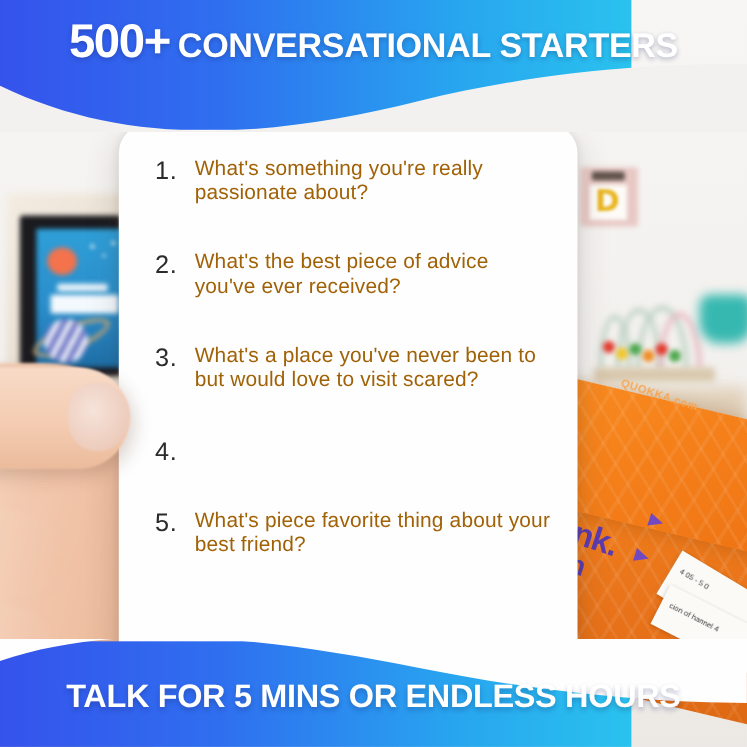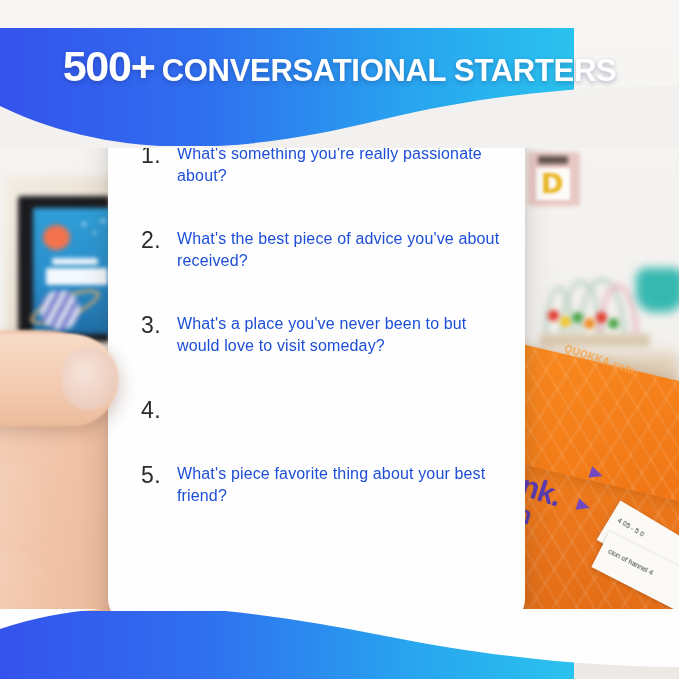--- a/index.html
+++ b/index.html
@@ -213,29 +213,28 @@
   .qrow{ display:flex; align-items:flex-start; margin-bottom:41px; }
   .qrow:last-child{ margin-bottom:0; }
   .qnum{
     width:36px; flex:0 0 36px;
     font-family:"Liberation Sans", sans-serif;
     font-size:23px; color:#2b2b2b; font-weight:400;
     line-height:24px; letter-spacing:.5px;
   }
   .qtext{
     font-family:"Liberation Sans", sans-serif;
-    font-size:16px; color:#1d4ed8; line-height:22px;
+    font-size:19px; color:#a16207; line-height:22px;
     letter-spacing:.15px; font-weight:400;
   }
 
   
   .banner{
     position:absolute; left:0; width:574px; z-index:20;
     background:linear-gradient(90deg,#3553ec 0%,#2f6fef 35%,#28a5ef 72%,#2ac2ee 100%);
-    margin-top:28px;
   }
   .banner-top{ top:0; height:118px; }
   .banner-bottom{ top:583px; height:96px; }
   .banner-top .maskwave{
     position:absolute; left:0; bottom:-2px; width:679px; height:62px;
   }
   .banner-bottom .maskwave{
     position:absolute; left:0; top:-2px; width:679px; height:60px;
   }
   .hdr{
@@ -327,25 +326,25 @@
   </div>
 
   <div class="card">
     <div class="qlist">
       <div class="qrow">
         <div class="qnum">1.</div>
         <div class="qtext">What's something you're really passionate about?</div>
       </div>
       <div class="qrow">
         <div class="qnum">2.</div>
-        <div class="qtext">What's the best piece of advice you've about received?</div>
+        <div class="qtext">What's the best piece of advice you've ever received?</div>
       </div>
       <div class="qrow">
         <div class="qnum">3.</div>
-        <div class="qtext">What's a place you've never been to but would love to visit someday?</div>
+        <div class="qtext">What's a place you've never been to but would love to visit scared?</div>
       </div>
       <div class="qrow">
         <div class="qnum">4.</div>
       </div>
       <div class="qrow">
         <div class="qnum">5.</div>
         <div class="qtext">What's piece favorite thing about your best friend?</div>
       </div>
     </div>
   </div>
@@ -359,15 +358,16 @@
     </svg>
     <div class="hdr">
       <span class="hdr-num">500+</span><span class="hdr-rest">CONVERSATIONAL STARTERS</span>
     </div>
   </div>
 
   <div class="banner banner-bottom">
     <svg class="maskwave" viewBox="0 0 679 60" preserveAspectRatio="none">
       <path d="M0,20 C110,-18 250,0 380,26 C500,50 600,58 679,58 L679,0 L0,0 Z" fill="#fefefe"></path>
     </svg>
+    <div class="ftr">TALK FOR 5 MINS OR ENDLESS HOURS</div>
   </div>
 
 </div>
 
 </body></html>

